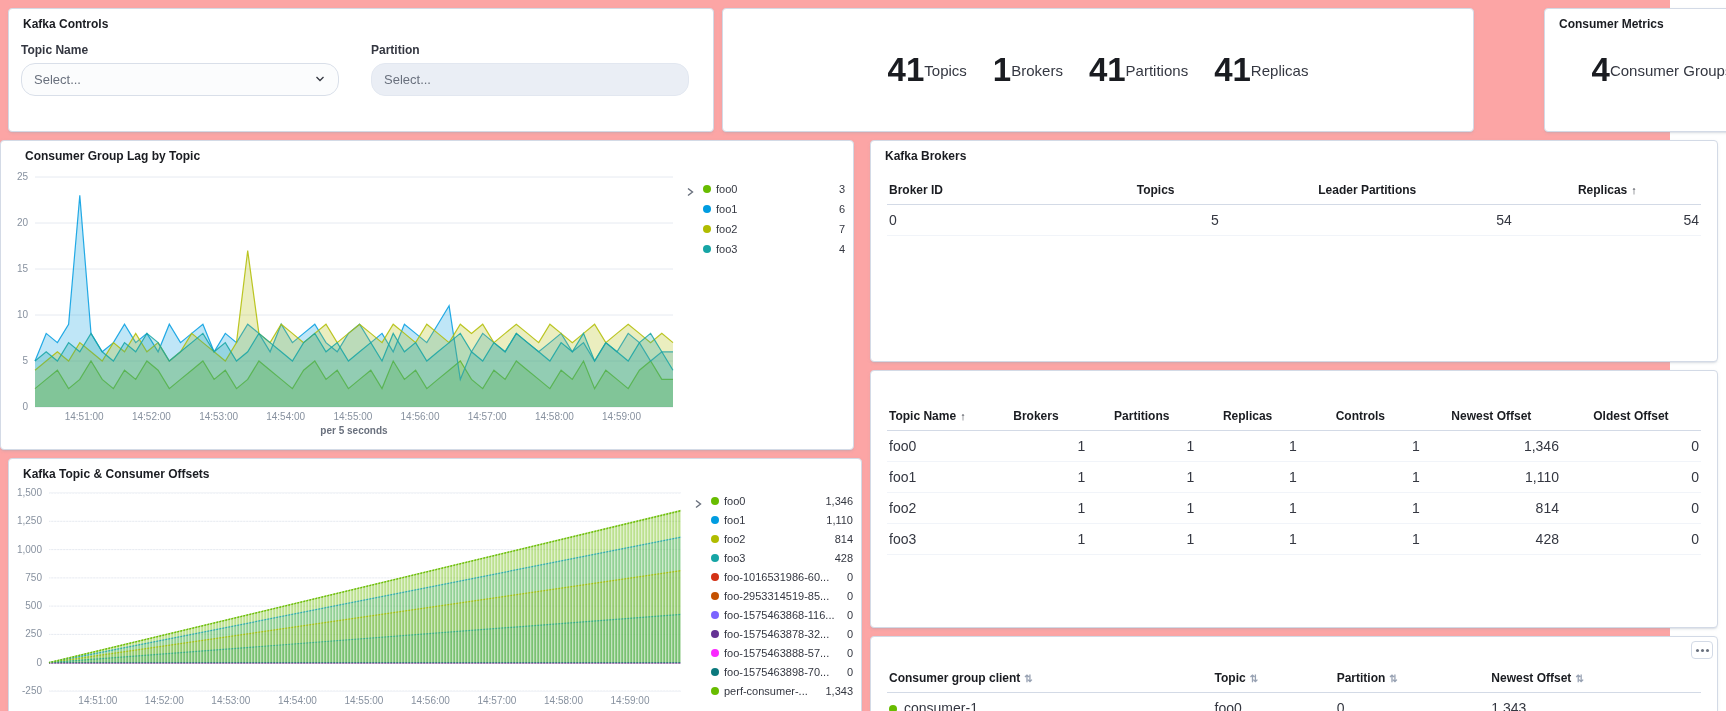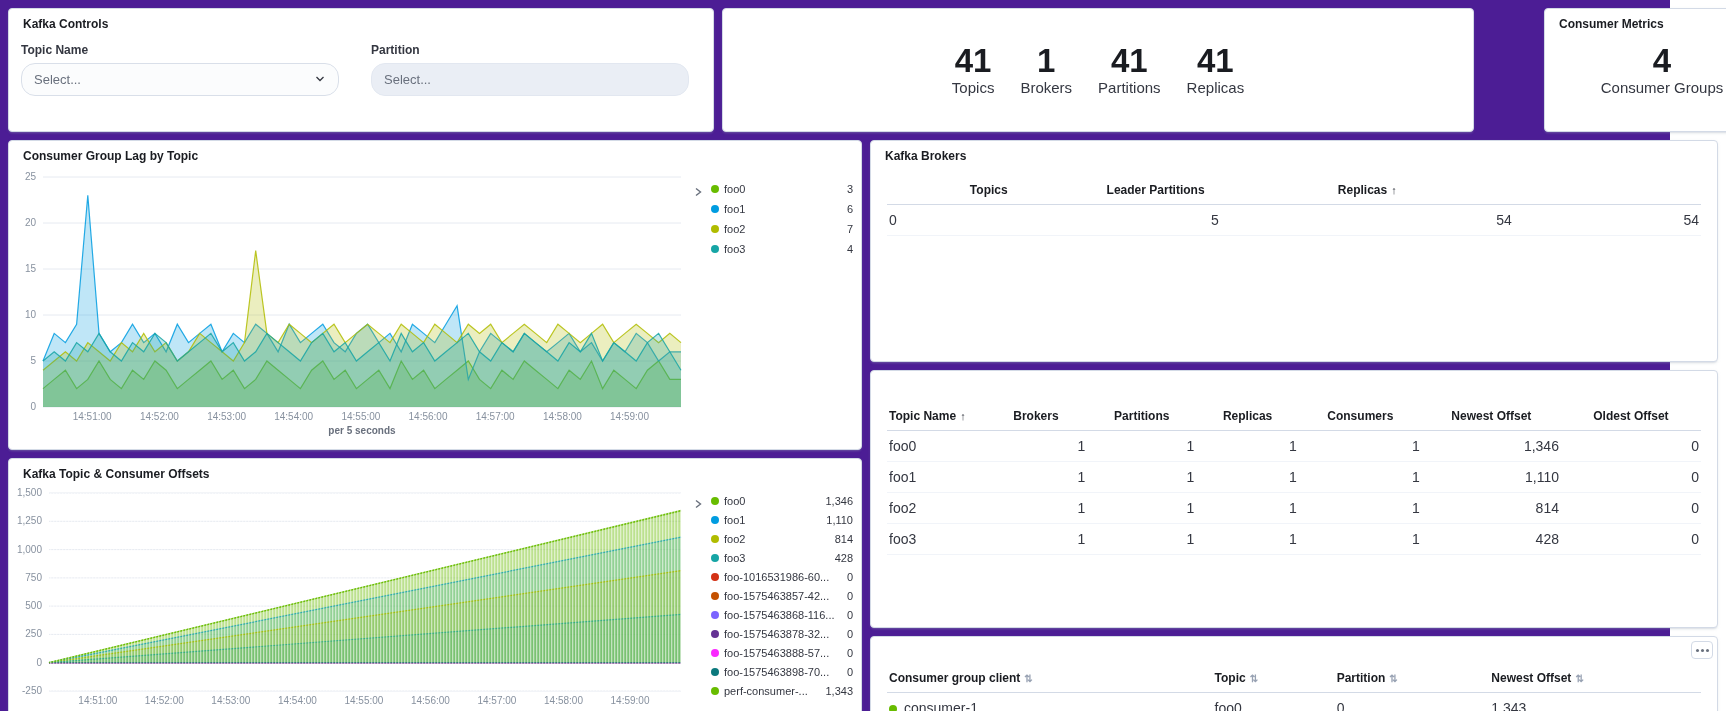--- a/index.html
+++ b/index.html
@@ -1,45 +1,45 @@
 <!DOCTYPE html>
 <html><head>
 <meta charset="utf-8">
 <style>
   * { margin:0; padding:0; box-sizing:border-box; }
   html,body { width:1726px; height:711px; }
   body { font-family:"Liberation Sans", sans-serif; overflow:hidden; color:#343741; }
-  .dashboard { position:relative; width:1670px; height:711px; background:#4c1d95; }
+  .dashboard { position:relative; width:1670px; height:711px; background:#fca5a5; }
   .panel { position:absolute; background:#FFFFFF; border:1px solid #D3DAE6; border-radius:4px;
            box-shadow:0 2px 2px -1px rgba(152,162,179,.3), 0 1px 5px -2px rgba(152,162,179,.3); overflow:hidden; }
   .panel-title { font-size:12px; font-weight:700; color:#1A1C21; padding:8px 14px 0; line-height:1.3; }
 
   
   #panel-controls { left:8px; top:8px; width:706px; height:124px; }
   #panel-metrics { left:722px; top:8px; width:752px; height:124px; }
   #panel-consumer-metrics { left:1544px; top:8px; width:236px; height:124px; }
-  #panel-lag { left:8px; top:140px; width:854px; height:310px; }
+  #panel-lag { left:0; top:140px; width:854px; height:310px;padding-left:10px; }
   #panel-offsets { left:8px; top:458px; width:854px; height:310px; }
   #panel-brokers { left:870px; top:140px; width:848px; height:222px; }
   #panel-topics { left:870px; top:370px; width:848px; height:258px; }
   #panel-clients { left:870px; top:636px; width:848px; height:140px; }
 
   
   .form-row { display:flex; gap:32px; padding:0 12px; margin-top:10px; }
   .form-field { display:flex; flex-direction:column; }
   .field-label { font-size:12px; font-weight:700; color:#343741; margin-bottom:6px; }
   .combo { width:318px; height:33px; background:#FBFCFD; border:1px solid #D9DFE9; border-radius:14px;
            display:flex; align-items:center; justify-content:space-between; padding:0 12px; cursor:pointer; }
   .combo.disabled { background:#EAEEF5; border-color:#E2E7F0; }
   .ph { font-size:13px; color:#69707D; }
   .combo-chevron { display:flex; align-items:center; }
 
   
   .metric-group { position:absolute; inset:0; display:flex; align-items:center; justify-content:center; gap:26px; }
-  .metric { display:flex; flex-direction:column; align-items:center; }
+  .metric { display:flex; flex-direction:row; align-items:center; }
   .metric-number { font-size:33px; font-weight:700; color:#1A1C21; line-height:1.05; }
   .metric-label { font-size:15px; color:#343741; margin-top:1px; }
 
   
   .chart-svg { position:absolute; left:4px; top:26px; }
   .axis-label { font-size:10px; fill:#87919F; }
   .x-axis-title { font-size:10px; font-weight:700; fill:#69707D; }
   .legend { position:absolute; right:8px; display:flex; gap:2px; }
   #lag-legend { top:38px; width:160px; }
   #offsets-legend { top:32px; width:160px; }
@@ -278,21 +278,21 @@
             <span class="legend-name">foo3</span>
             <span class="legend-value">428</span>
           </div>
           <div class="legend-item">
             <span class="legend-dot" style="background: rgb(211, 49, 21);"></span>
             <span class="legend-name">foo-1016531986-60...</span>
             <span class="legend-value">0</span>
           </div>
           <div class="legend-item">
             <span class="legend-dot" style="background: rgb(196, 81, 0);"></span>
-            <span class="legend-name">foo-1575463857-42...</span>
+            <span class="legend-name">foo-2953314519-85...</span>
             <span class="legend-value">0</span>
           </div>
           <div class="legend-item">
             <span class="legend-dot" style="background: rgb(123, 100, 255);"></span>
             <span class="legend-name">foo-1575463868-116...</span>
             <span class="legend-value">0</span>
           </div>
           <div class="legend-item">
             <span class="legend-dot" style="background: rgb(101, 50, 148);"></span>
             <span class="legend-name">foo-1575463878-32...</span>
@@ -314,20 +314,23 @@
             <span class="legend-value">1,343</span>
           </div>
         </div>
       </div>
   </section>
 
   <section class="panel" id="panel-brokers">
     <div class="panel-title">Kafka Brokers</div>
     <div class="tbl" id="brokers-table">
         <div class="trow thead">
+          <div class="hcell align-left">
+            <span class="hlabel">Broker ID</span>
+          </div>
           <div class="hcell align-center">
             <span class="hlabel">Topics</span>
           </div>
           <div class="hcell align-center">
             <span class="hlabel">Leader Partitions</span>
           </div>
           <div class="hcell align-center">
             <span class="hlabel">Replicas</span>
             <span class="sort-asc">↑</span>
           </div>
@@ -351,21 +354,21 @@
           <div class="hcell align-center">
             <span class="hlabel">Brokers</span>
           </div>
           <div class="hcell align-center">
             <span class="hlabel">Partitions</span>
           </div>
           <div class="hcell align-center">
             <span class="hlabel">Replicas</span>
           </div>
           <div class="hcell align-center">
-            <span class="hlabel">Consumers</span>
+            <span class="hlabel">Controls</span>
           </div>
           <div class="hcell align-center">
             <span class="hlabel">Newest Offset</span>
           </div>
           <div class="hcell align-center">
             <span class="hlabel">Oldest Offset</span>
           </div>
         </div>
         <div class="trow tdatarow">
           <div class="dcell align-left"><span class="cell-value">foo0</span></div>

